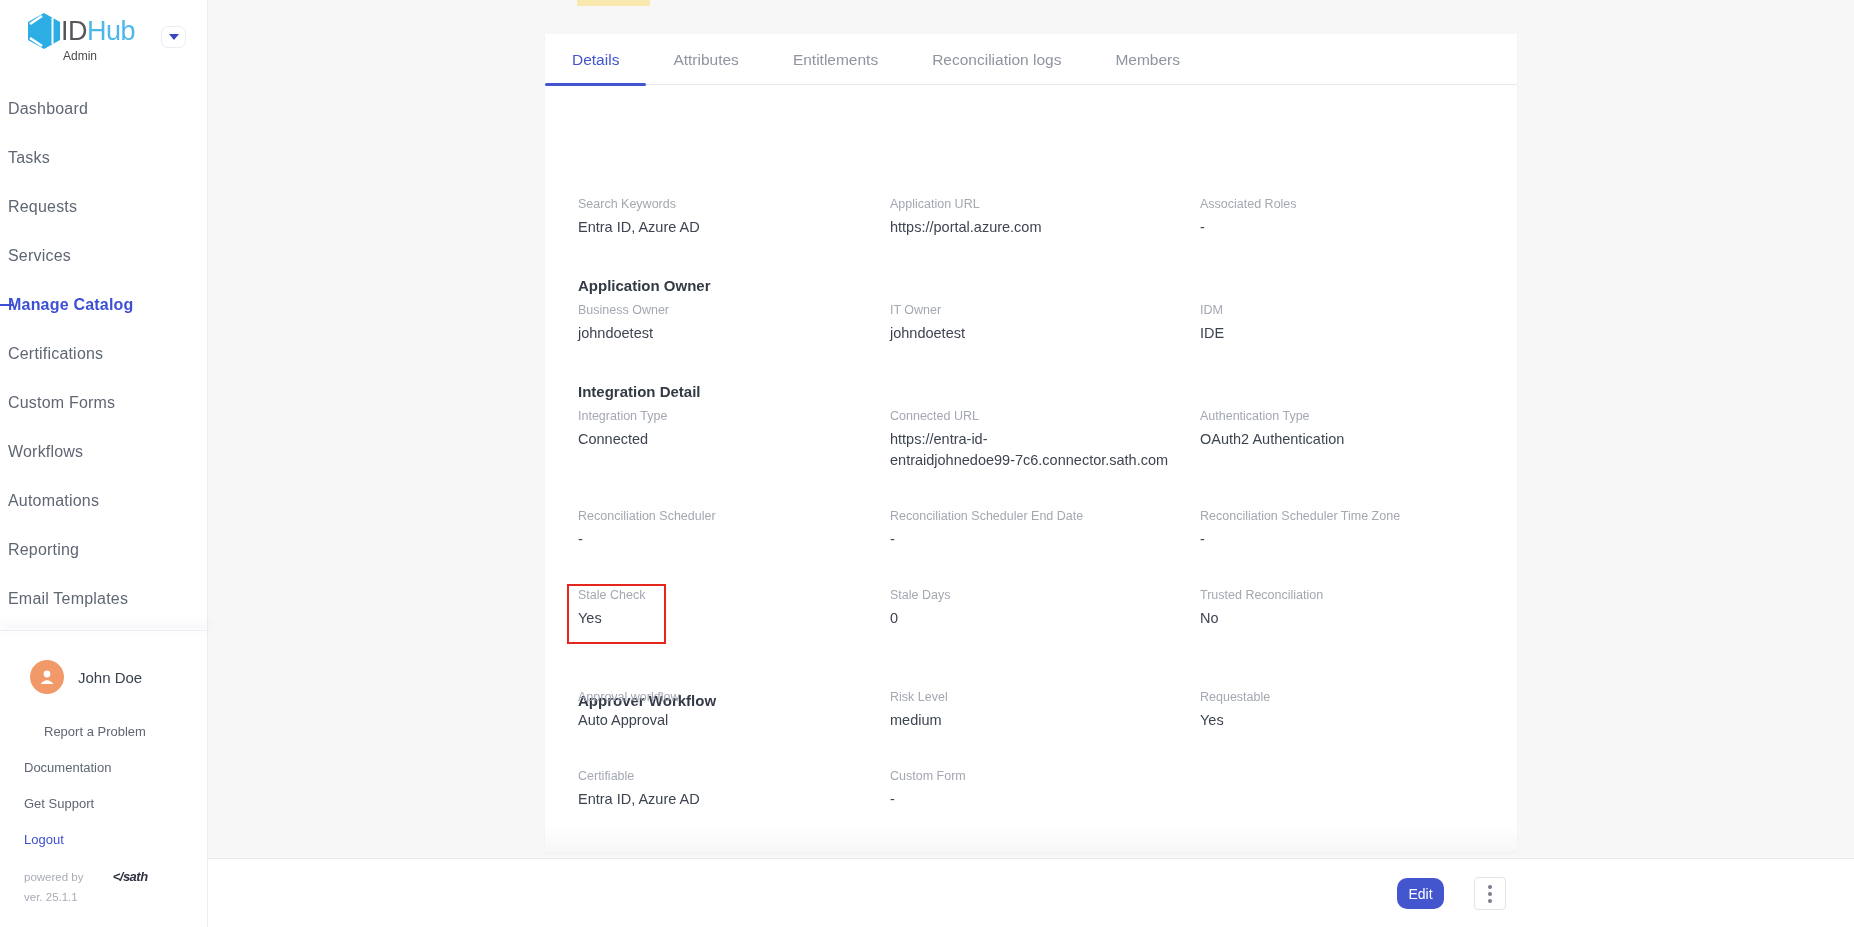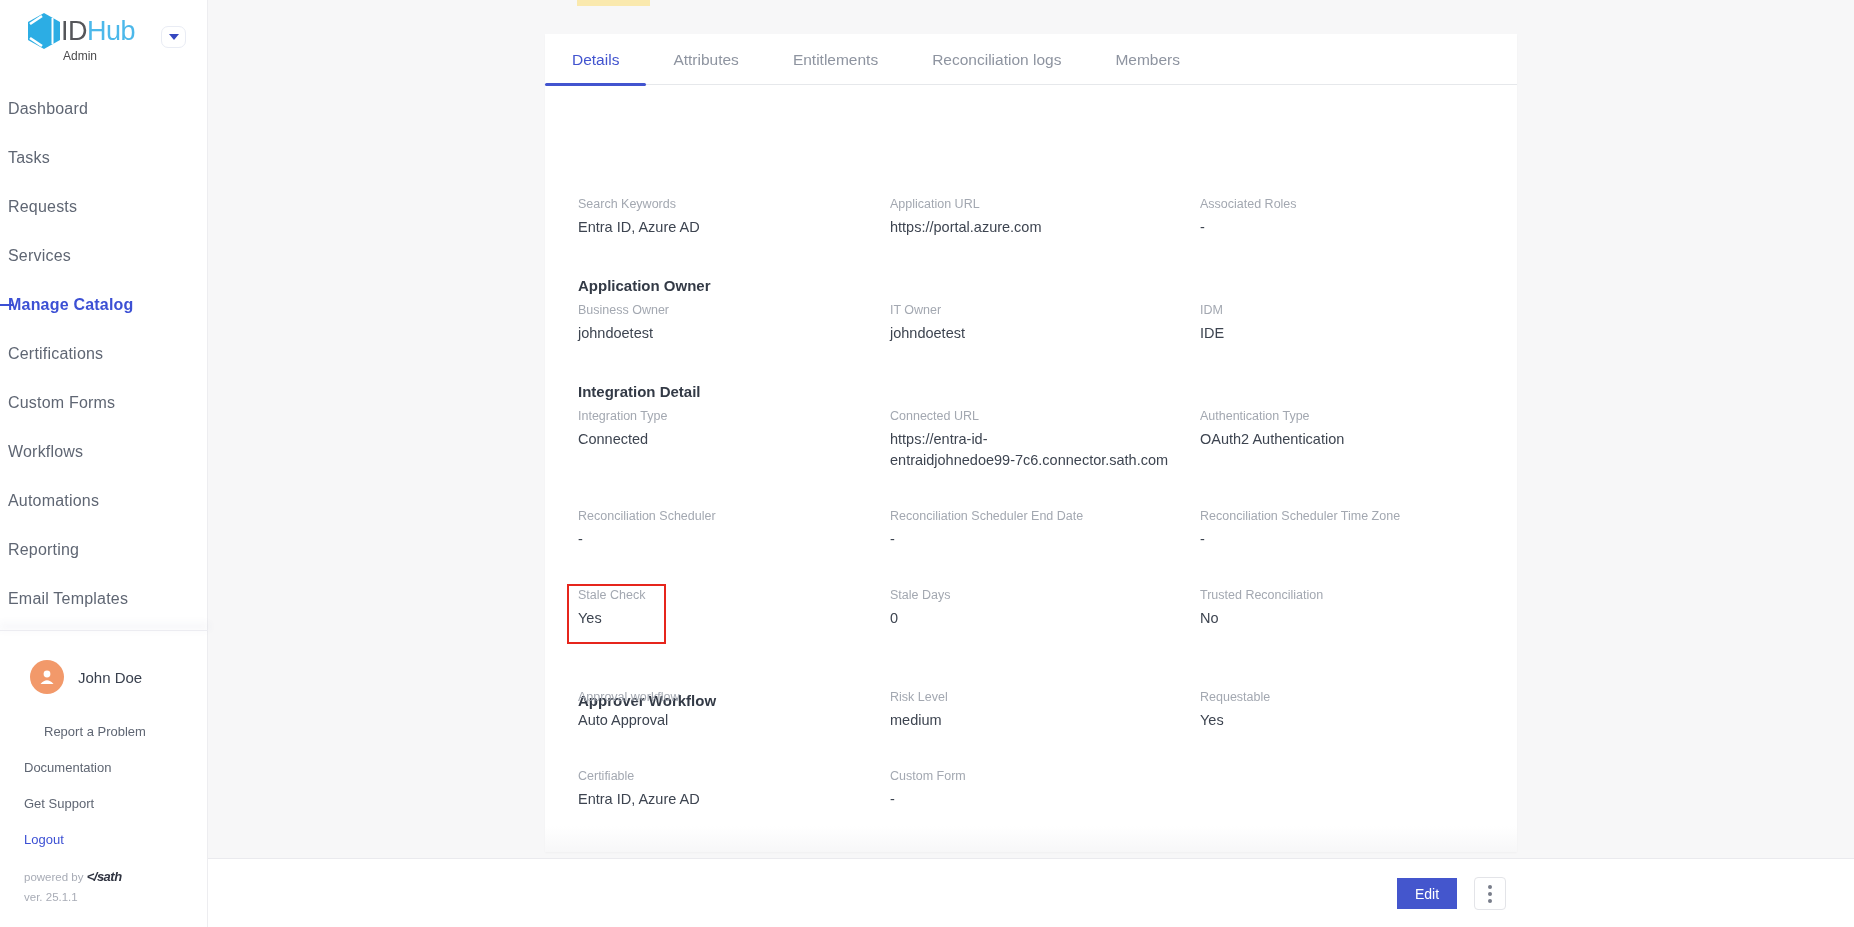--- a/index.html
+++ b/index.html
@@ -26,21 +26,21 @@
   .side-divider { position:absolute; left:0; top:630px; width:208px; height:1px; border-top:1px solid #ececf1; box-shadow:0 -4px 8px 1px rgba(80,90,130,0.12); }
 
   .user-row { position:absolute; left:0; top:656px; width:208px; height:42px; display:flex; align-items:center; cursor:pointer; }
   .avatar { position:absolute; left:30px; width:34px; height:34px; border-radius:50%; background:#f2996a; display:flex; align-items:center; justify-content:center; }
   .user-name { position:absolute; left:78px; font-size:15px; color:#39404e; }
 
   .side-link { position:absolute; left:24px; font-size:13px; color:#5f6673; cursor:pointer; }
   .side-link.logout { color:#3c50d4; }
 
   .powered { position:absolute; left:24px; top:869px; font-size:11.5px; color:#a8acb6; }
-  .powered b { font-size:13px; color:#2f3340; font-style:italic; letter-spacing:-0.5px; }
+  .powered b { font-size:13px; color:#2f3340; font-style:italic; letter-spacing:-0.5px;margin-left:26px; }
   .version { position:absolute; left:24px; top:891px; font-size:11.5px; color:#a8acb6; }
 
   
   .main { position:absolute; left:208px; top:0; width:1646px; height:927px; }
   .top-badge { position:absolute; left:369px; top:0; width:73px; height:6px; background:#fae9ae; }
 
   .card { position:absolute; left:337px; top:34px; width:972px; height:818px; background:#fff; box-shadow:0 1px 2px rgba(0,0,0,0.03); }
   .card::after { content:""; position:absolute; left:0; bottom:0; width:100%; height:26px; background:linear-gradient(to bottom, rgba(247,247,248,0), #f7f7f8); pointer-events:none; }
 
   .tabbar { position:relative; height:51px; border-bottom:1px solid #e6e8eb; display:flex; }
@@ -56,21 +56,21 @@
 
   .fieldrow { position:absolute; left:33px; right:33px; display:flex; }
   .col1 { width:312px; flex:0 0 auto; padding-right:20px; }
   .col2 { width:310px; flex:0 0 auto; padding-right:20px; }
   .col3 { flex:1; }
 
   .stale-highlight { position:absolute; left:22px; top:550px; width:99px; height:60px; border:2px solid #e6251c; pointer-events:none; }
 
   
   .footbar { position:absolute; left:208px; top:858px; width:1646px; height:69px; background:#fff; border-top:1px solid #eaeaee; }
-  .edit-btn { position:absolute; left:1189px; top:19px; width:60px; height:31px; background:#4456cd; color:#fff; font-size:14px; font-weight:500; border:none; border-radius:0; cursor:pointer; font-family:"Liberation Sans", sans-serif; }
+  .edit-btn { position:absolute; left:1189px; top:19px; width:47px; height:31px; background:#4456cd; color:#fff; font-size:14px; font-weight:500; border:none; border-radius:10px; cursor:pointer; font-family:"Liberation Sans", sans-serif; }
   .kebab-btn { position:absolute; left:1266px; top:18px; width:32px; height:33px; background:#fff; border:1px solid #e3e4e8; border-radius:4px; display:flex; flex-direction:column; align-items:center; justify-content:center; gap:3px; cursor:pointer; }
   .kebab-btn i { width:4px; height:4px; border-radius:50%; background:#787d8a; }
 </style>
 </head>
 <body>
 
 <div id="app">
 
   <div class="sidebar">
 

